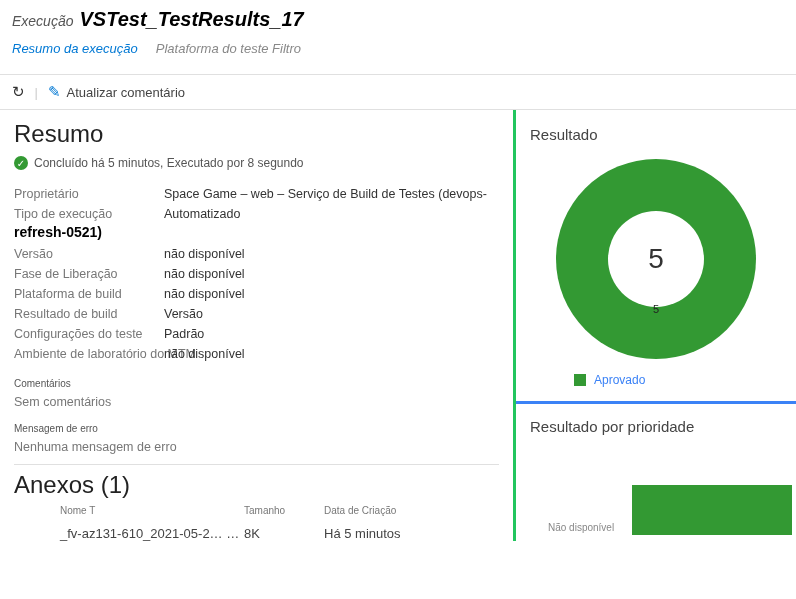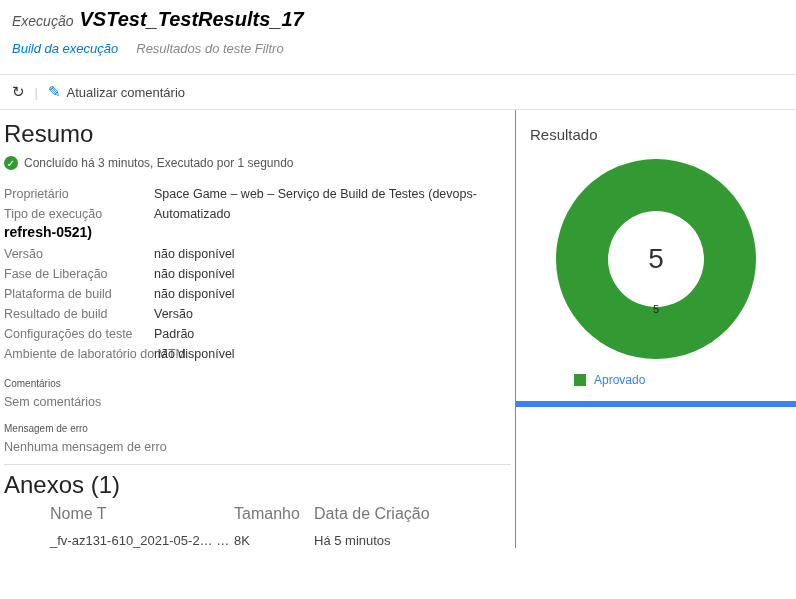--- a/index.html
+++ b/index.html
@@ -17,49 +17,49 @@
 
     .toolbar { display: flex; align-items: center; gap: 10px; padding: 4px 12px 8px; }
     .toolbar .sep { color: #ccc; }
     .toolbar .icon { font-size: 15px; color: #333; cursor: pointer; }
     .toolbar .action { display: flex; align-items: center; gap: 6px; cursor: pointer; color: #444; }
     .toolbar .action .icon { color: #0078d4; }
 
     .divider { border: none; border-top: 1px solid #e0e0e0; }
 
     .main { display: flex; }
-    .left { flex: 1 1 auto; padding: 10px 4px 0; border-right: 1px solid #22c55e; }
+    .left { flex: 1 1 auto; padding: 10px 14px 0; border-right: 3px solid #22c55e; }
     .right { width: 280px; flex-shrink: 0; padding: 10px 0 0; }
 
     h2.section { font-size: 24px; font-weight: 300; color: #222; margin-bottom: 4px; }
     h2.section.smaller { font-size: 24px; margin-top: 6px; }
 
     .status-line { display: flex; align-items: center; gap: 6px; margin: 8px 0 14px; color: #555; font-size: 12px; }
     .status-icon { width: 14px; height: 14px; border-radius: 50%; background: #339933; display: flex; align-items: center; justify-content: center; color: #fff; font-size: 10px; }
 
     .kv-grid { font-size: 12.5px; }
     .kv-row { display: flex; padding: 3px 0; }
     .kv-key { width: 150px; color: #777; flex-shrink: 0; }
     .kv-val { color: #333; }
     .kv-val.link { text-decoration: underline; cursor: pointer; }
 
     .owner-line2 { font-size: 14px; font-weight: 600; color: #000; margin-bottom: 4px; }
 
     .subhead { font-size: 10px; color: #555; margin: 14px 0 6px; }
     .muted { color: #777; font-size: 12.5px; margin-bottom: 6px; }
 
-    .anexos-head { display: flex; align-items: center; margin-top: 6px; font-size: 16px; color: #777; }
+    .anexos-head { display: flex; align-items: center; margin-top: 6px; font-size: 10px; color: #777; }
     .anexos-head .col-name { width: 230px; padding-left: 46px; }
     .anexos-head .col-size { width: 80px; }
     .anexos-row { display: flex; align-items: center; font-size: 13px; color: #444; padding: 10px 0 0; }
     .anexos-row .col-name { width: 230px; padding-left: 46px; overflow: hidden; white-space: nowrap; }
     .anexos-row .col-size { width: 80px; }
 
     .right-title { font-size: 15px; color: #444; padding: 6px 14px 10px; }
-    .right-box { border-bottom: 6px solid #3b82f6; padding-bottom: 14px; margin-bottom: 8px; }
+    .right-box { border-bottom: 3px solid #3b82f6; padding-bottom: 14px; margin-bottom: 8px; }
 
     .donut-wrap { display: flex; justify-content: center; padding: 6px 0 4px; }
     .donut { position: relative; width: 200px; height: 200px; }
     .donut-ring { width: 100%; height: 100%; border-radius: 50%; background: #339933; display: flex; align-items: center; justify-content: center; }
     .donut-hole { width: 96px; height: 96px; border-radius: 50%; background: #fff; display: flex; align-items: center; justify-content: center; font-size: 28px; font-weight: 400; }
     .donut-label-under-inside { position: absolute; left: 50%; transform: translateX(-50%); top: 144px; font-size: 11px; color: #222; }
 
     .legend { display: flex; align-items: center; gap: 8px; padding: 10px 14px 0 58px; font-size: 12px; color: #3b82f6; }
     .legend-swatch { width: 12px; height: 12px; background: #339933; }
 
@@ -70,22 +70,22 @@
 </head>
 <body>
 
 <div class="header">
   <div class="header-title">
     <span>Execução</span>
     <span class="run-name">VSTest_TestResults_17</span>
   </div>
 
   <div class="tabs">
-    <div class="tab active">Build da execução</div>
-    <div class="tab">Resultados do teste Filtro</div>
+    <div class="tab active">Resumo da execução</div>
+    <div class="tab">Plataforma do teste Filtro</div>
   </div>
 </div>
 
 <hr class="toolbar-divider">
 
 <div class="toolbar">
   <span class="icon">↻</span>
   <span class="sep">|</span>
   <div class="action">
     <span class="icon">✎</span>
@@ -94,21 +94,21 @@
 </div>
 
 <hr class="divider">
 
 <div class="main">
   <div class="left">
     <h2 class="section">Resumo</h2>
 
     <div class="status-line">
       <span class="status-icon">✓</span>
-      <span>Concluído há 3 minutos, Executado por 1 segundo</span>
+      <span>Concluído há 5 minutos, Executado por 8 segundo</span>
     </div>
 
     <div class="kv-grid">
       <div class="kv-row">
         <div class="kv-key">Proprietário</div>
         <div class="kv-val">Space Game – web – Serviço de Build de Testes (devops-</div>
       </div>
       <div class="kv-row">
         <div class="kv-key">Tipo de execução</div>
         <div class="kv-val">Automatizado</div>
@@ -176,14 +176,21 @@
           </div>
           <div class="donut-label-under-inside">5</div>
         </div>
       </div>
       <div class="legend">
         <div class="legend-swatch"></div>
         <span>Aprovado</span>
       </div>
     </div>
 
+    <div>
+      <div class="right-title">Resultado por prioridade</div>
+      <div class="priority-chart">
+        <div class="priority-bar"></div>
+        <div class="priority-ylabel">Não disponível</div>
+      </div>
+    </div>
   </div>
 </div>
 
 </body></html>

